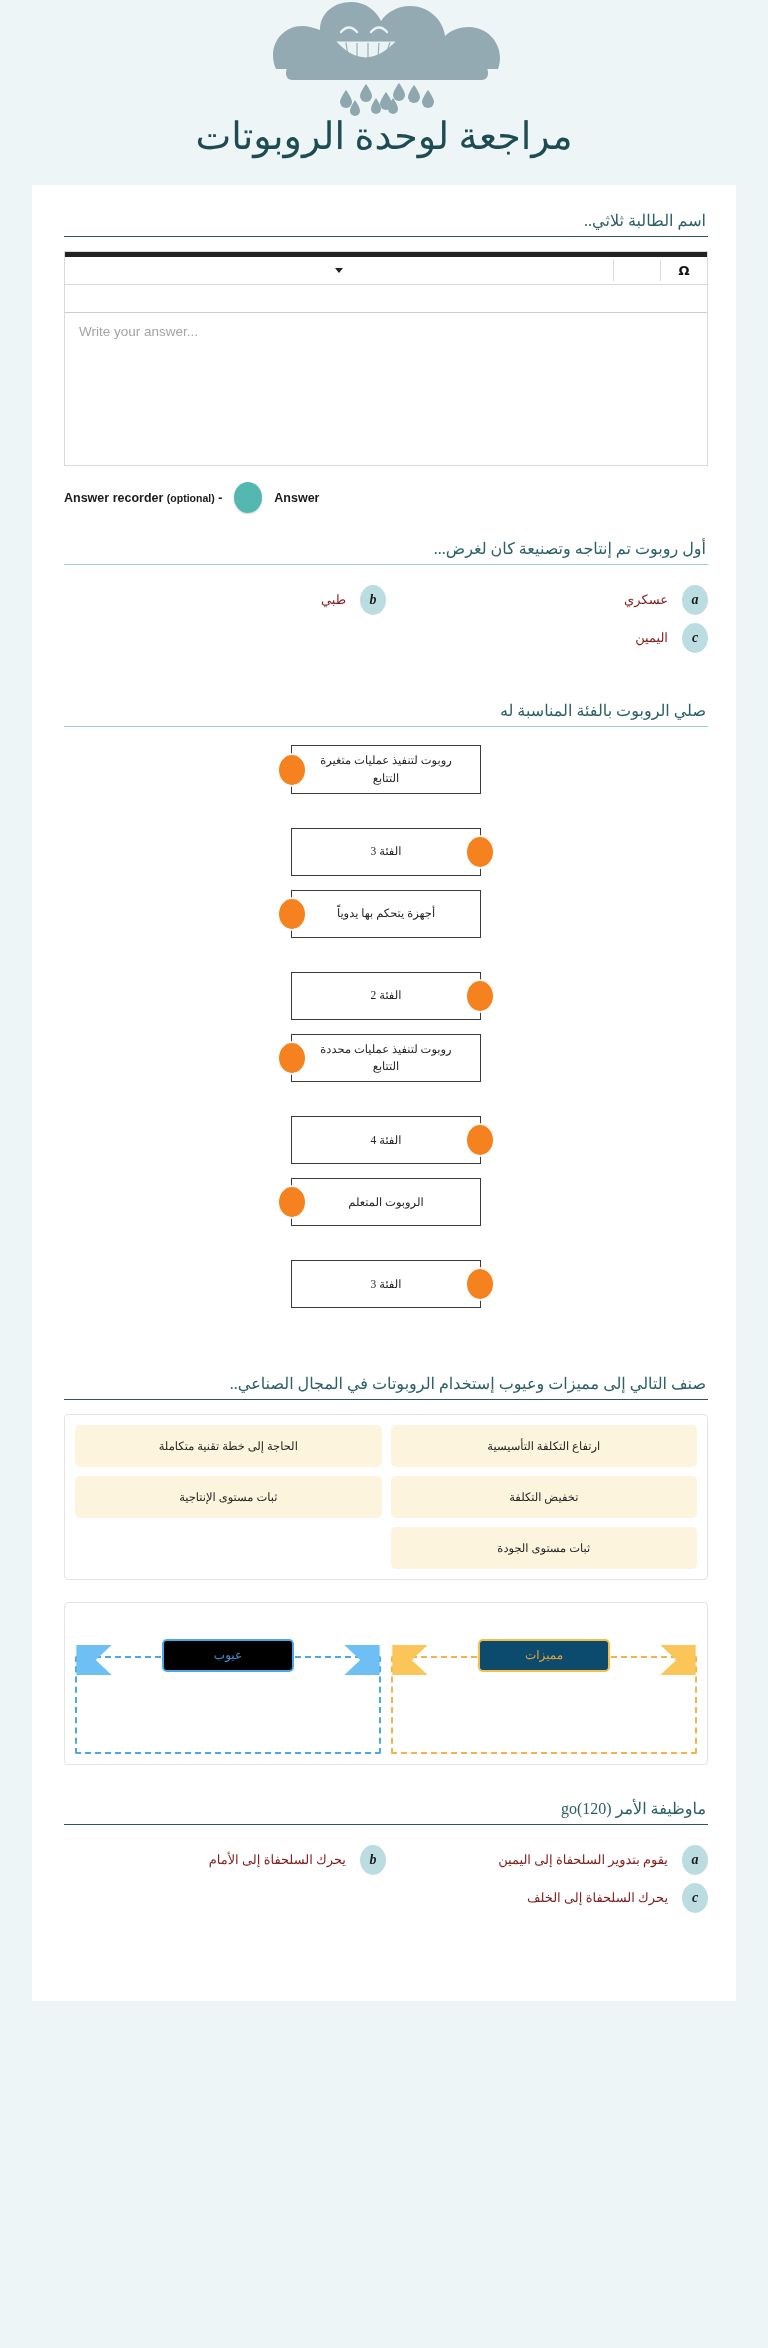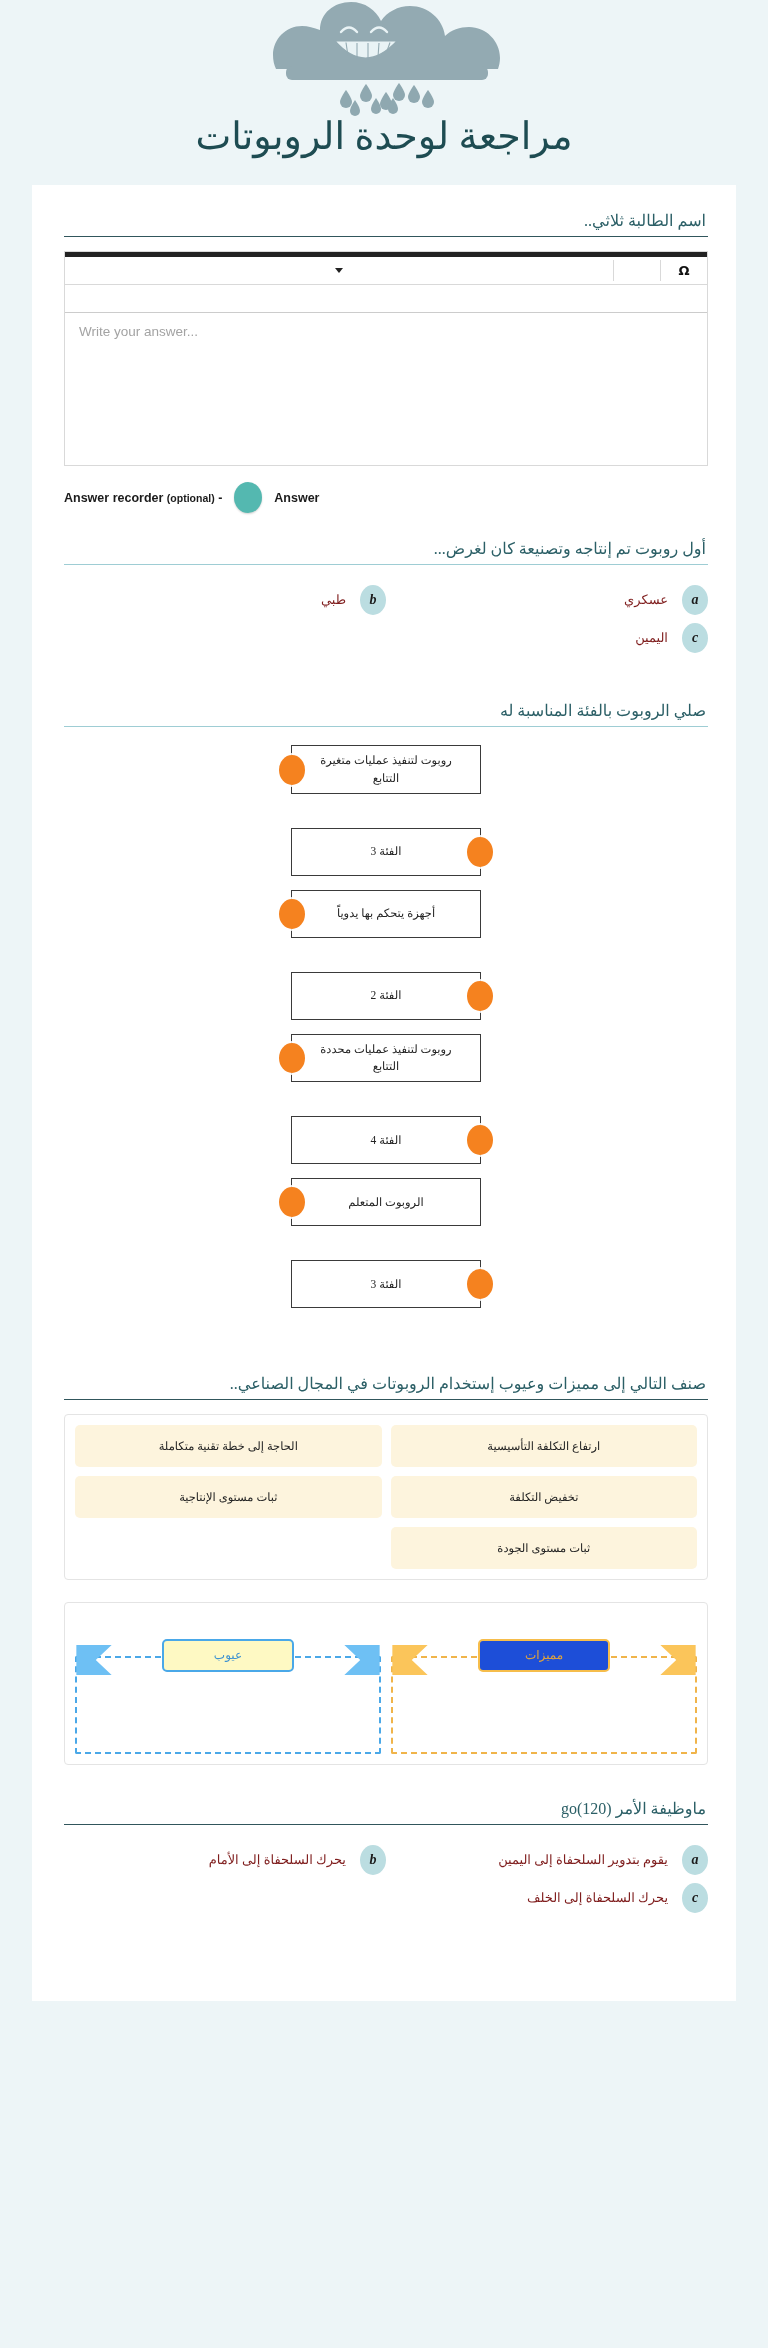--- a/index.html
+++ b/index.html
@@ -280,34 +280,34 @@
   .ribbon-tail {
     position: absolute;
     top: 6px;
     width: 38px; height: 30px;
   }
   .ribbon-center {
     position: relative;
     z-index: 4;
     width: 132px;
     border: 2px solid #f6bd4b;
-    background: #1d4ed8;
+    background: #0c4a6e;
     border-radius: 5px;
     height: 33px;
     display: flex;
     align-items: center;
     justify-content: center;
     font-family: "Liberation Serif", serif;
     font-size: 12px;
     color: #e0a33b;
     direction: rtl;
   }
   .drop-col.blue .ribbon-center {
     border: 2px solid #4aa8e8;
-    background: #fef9c3;
+    background: #000000;
     color: #3f93d1;
   }
   .dropzone {
     margin-top: -17px;
     height: 98px;
     border: 2px dashed #f0b44a;
     border-radius: 2px;
   }
   .drop-col.blue .dropzone { border-color: #4aa8e8; }
   .mc-grid.last { padding-bottom: 46px; }

